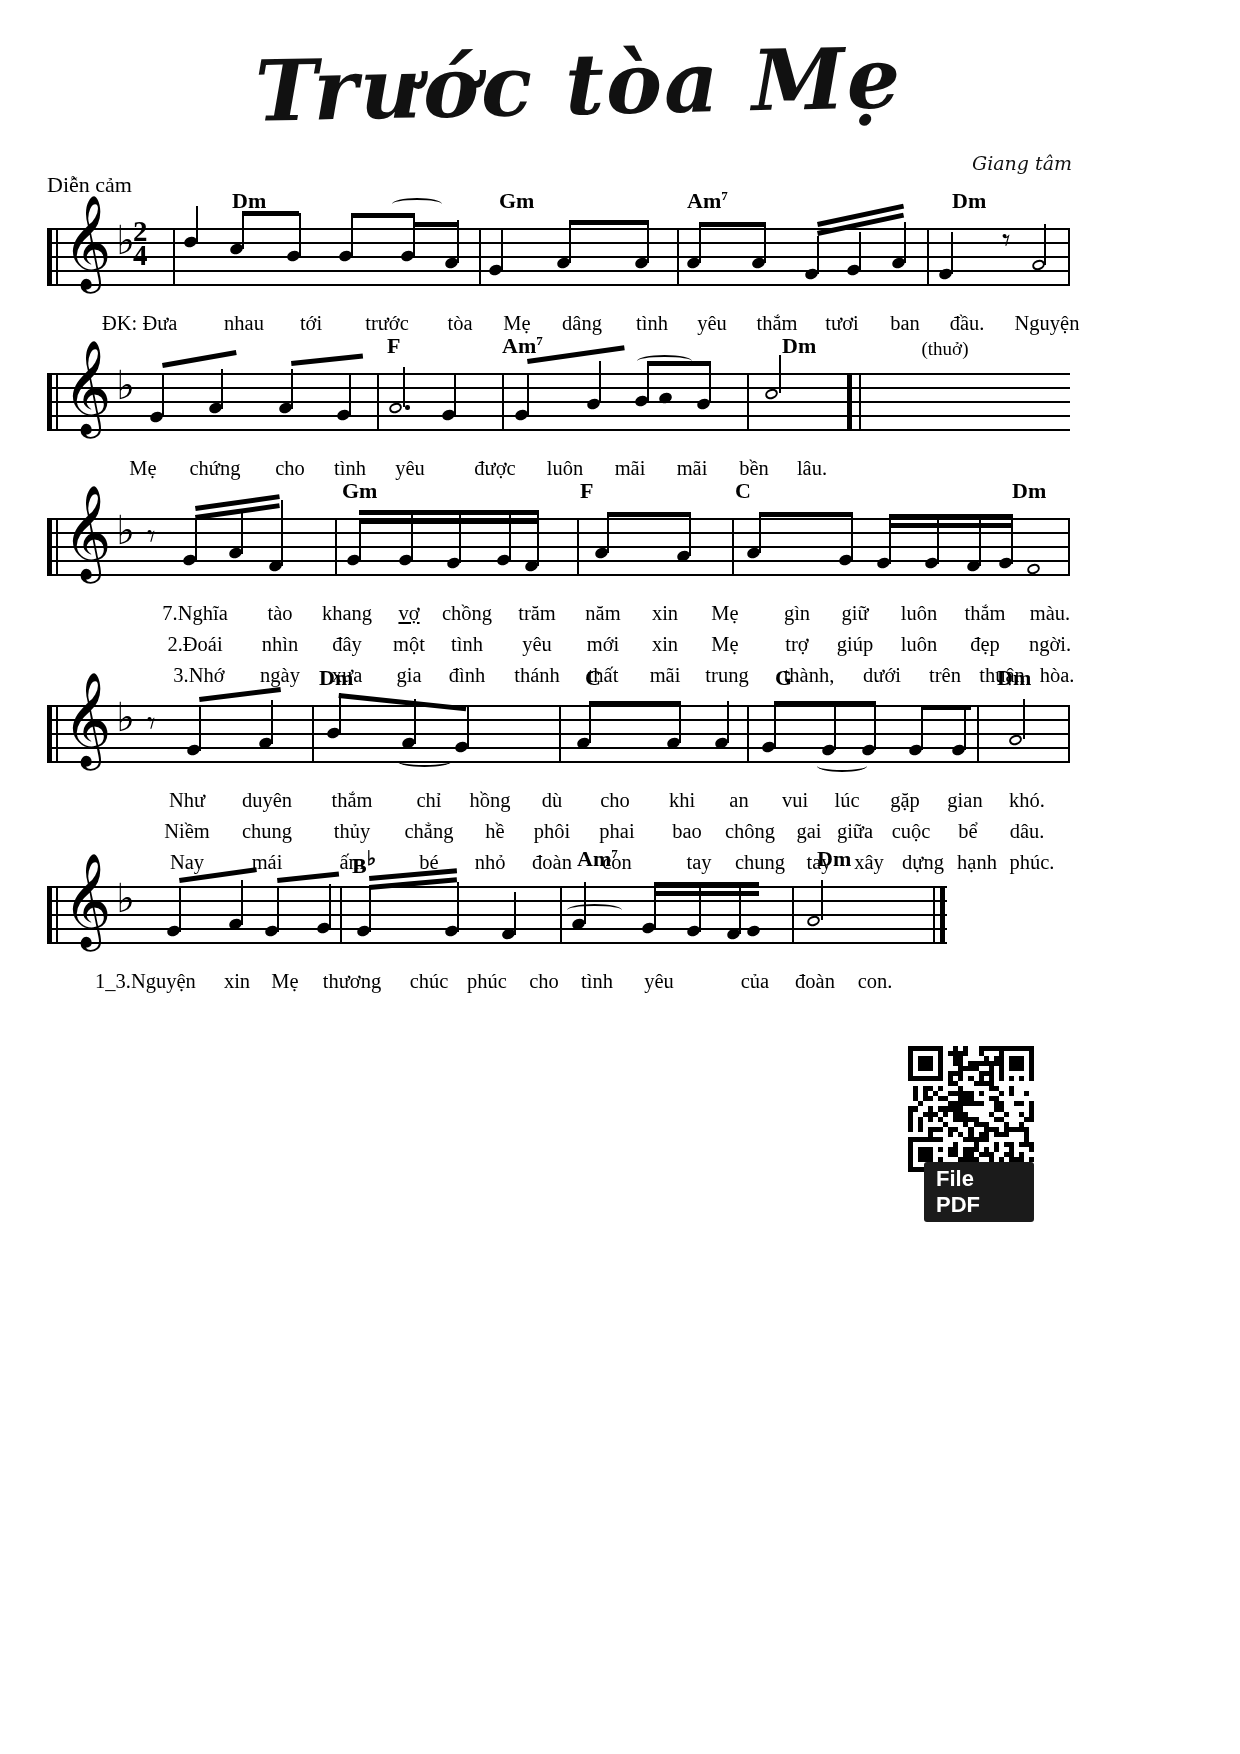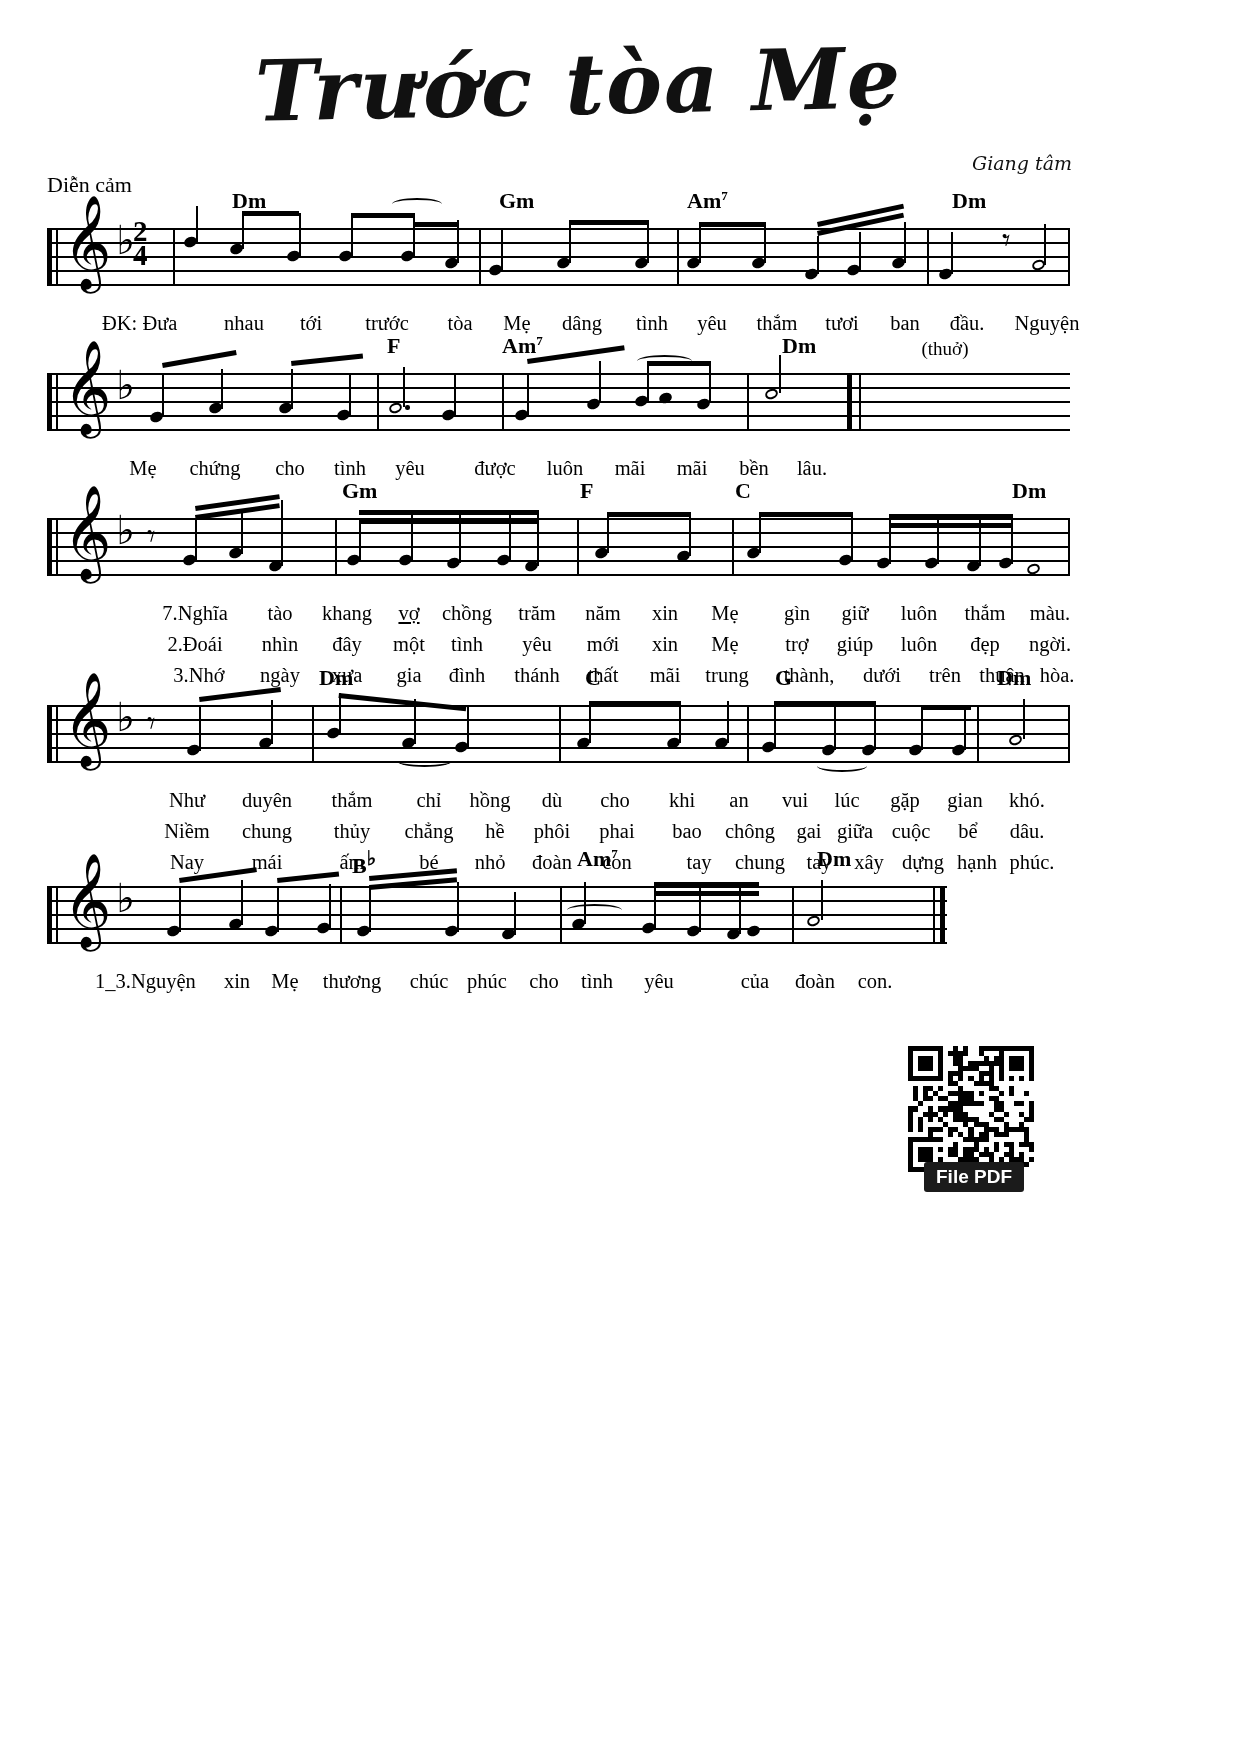--- a/index.html
+++ b/index.html
@@ -224,21 +224,21 @@
   .qr i { background: #fff; display:block; }
   .qr i.on { background: #000; }
   .pdflabel {
     position: absolute;
     left: 16px;
     top: 116px;
     background: #1b1b1b;
     color: #fff;
     font-family: "Liberation Sans", sans-serif;
     font-weight: bold;
-    font-size: 19px;
+    font-size: 22px;
     padding: 4px 12px;
     border-radius: 3px;
   }
 </style>
 </head>
 <body>
 
 <div class="sheet">
 
   <div class="title">Trước tòa Mẹ</div>

